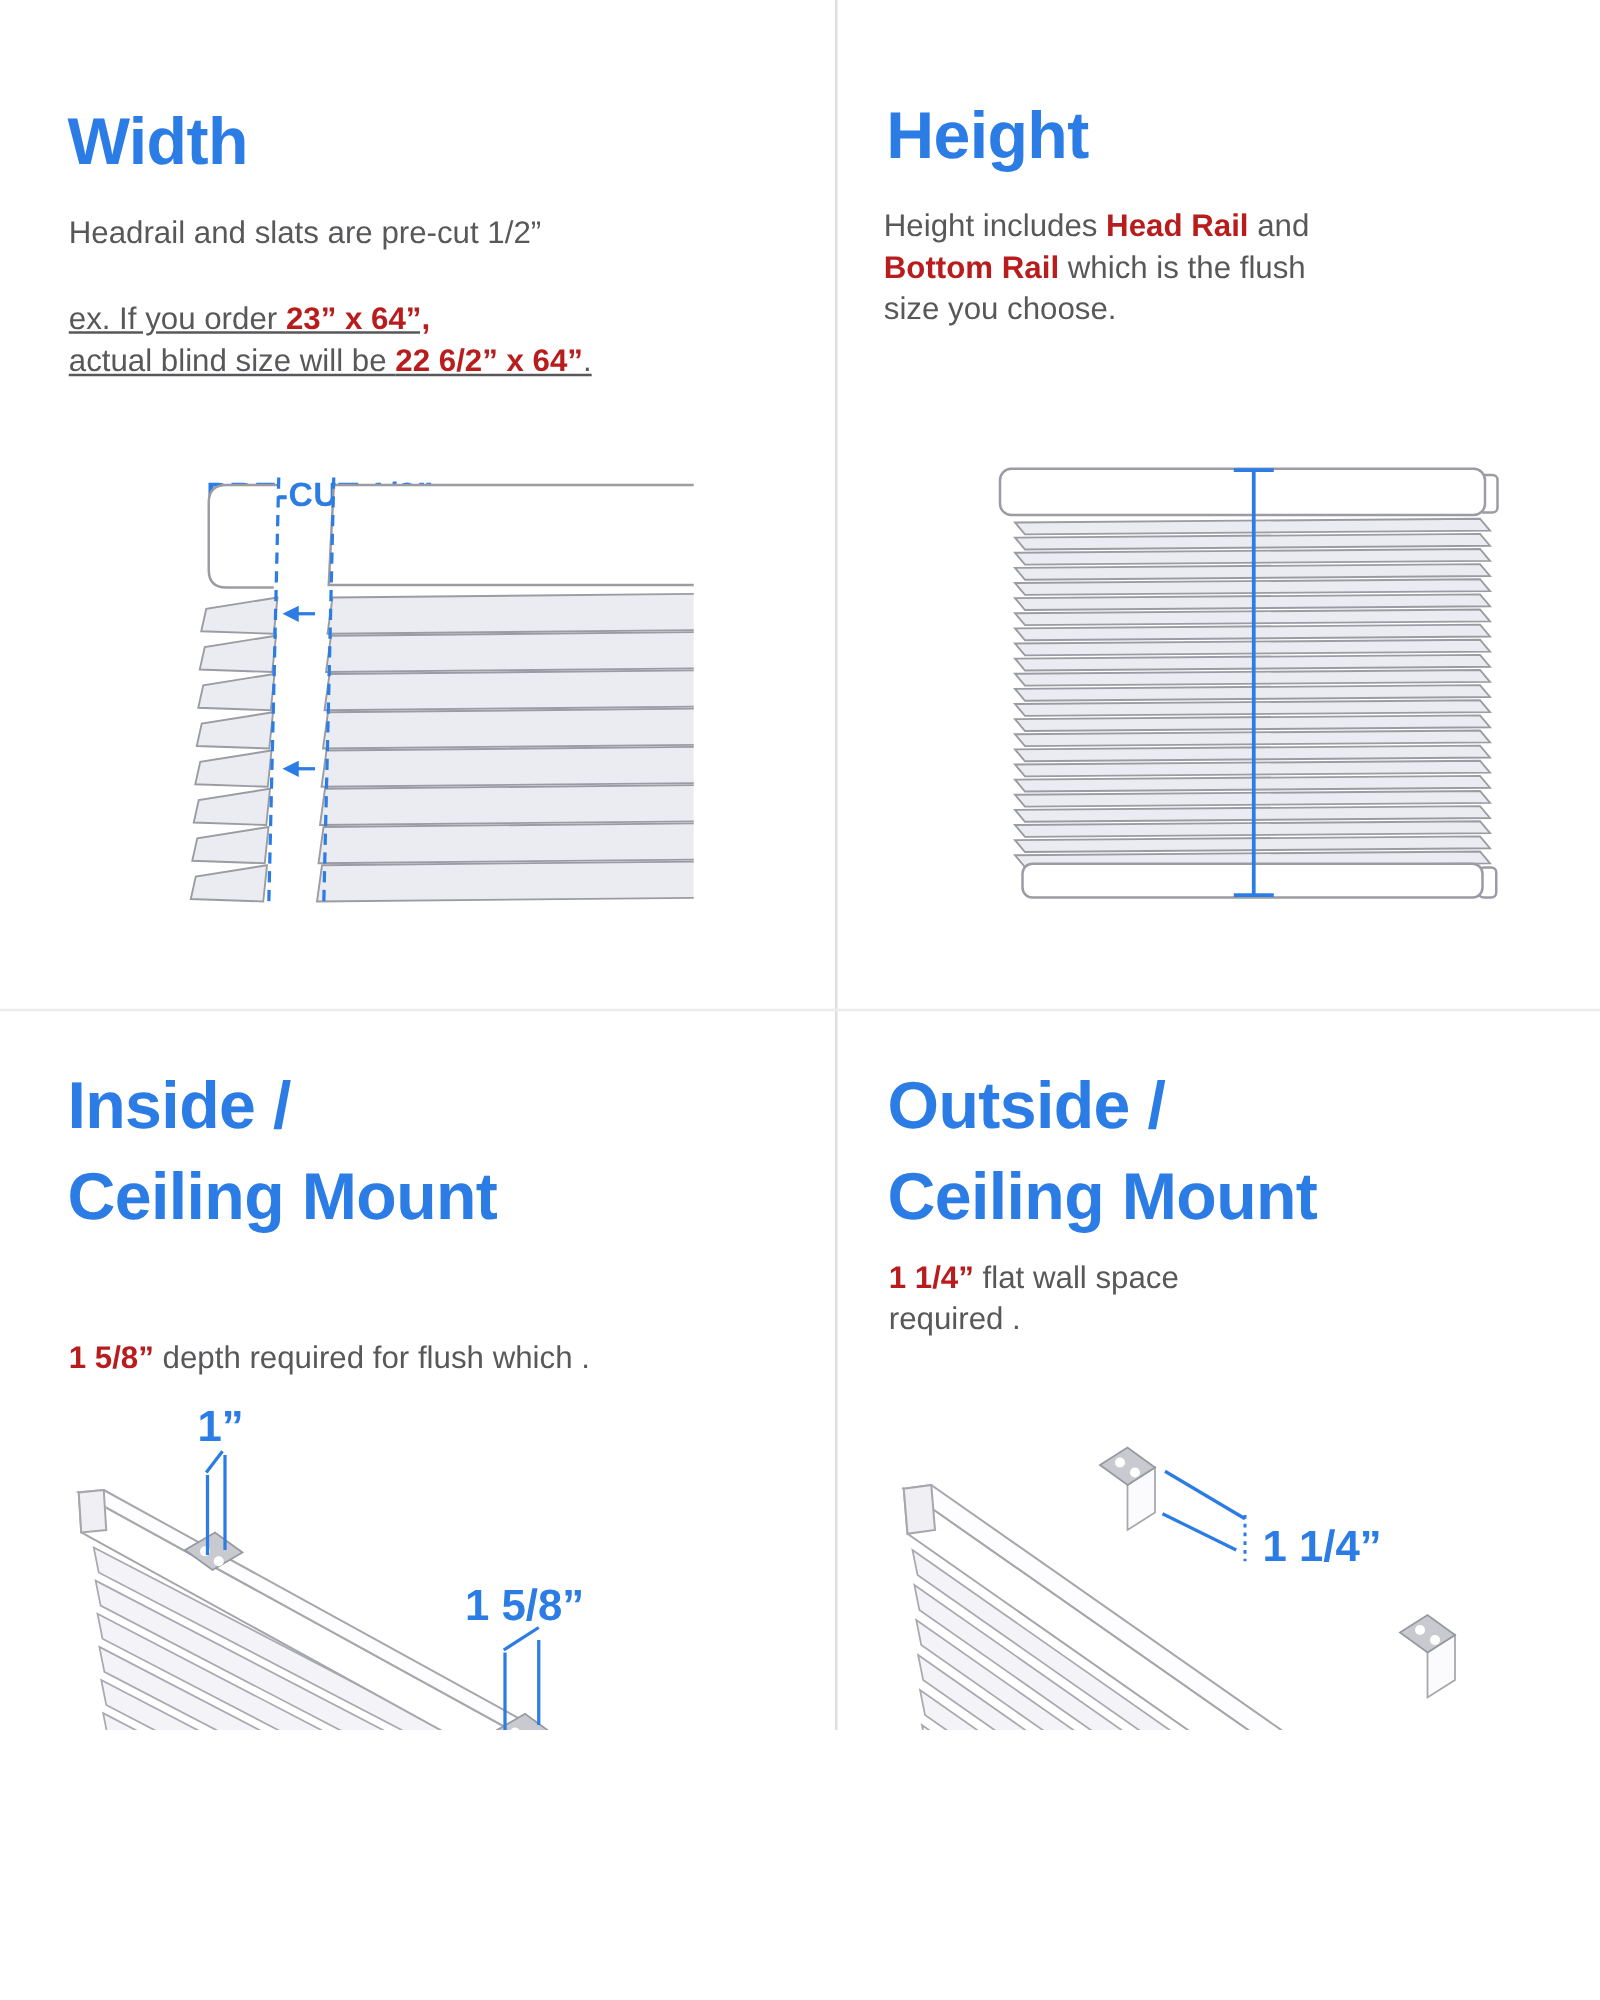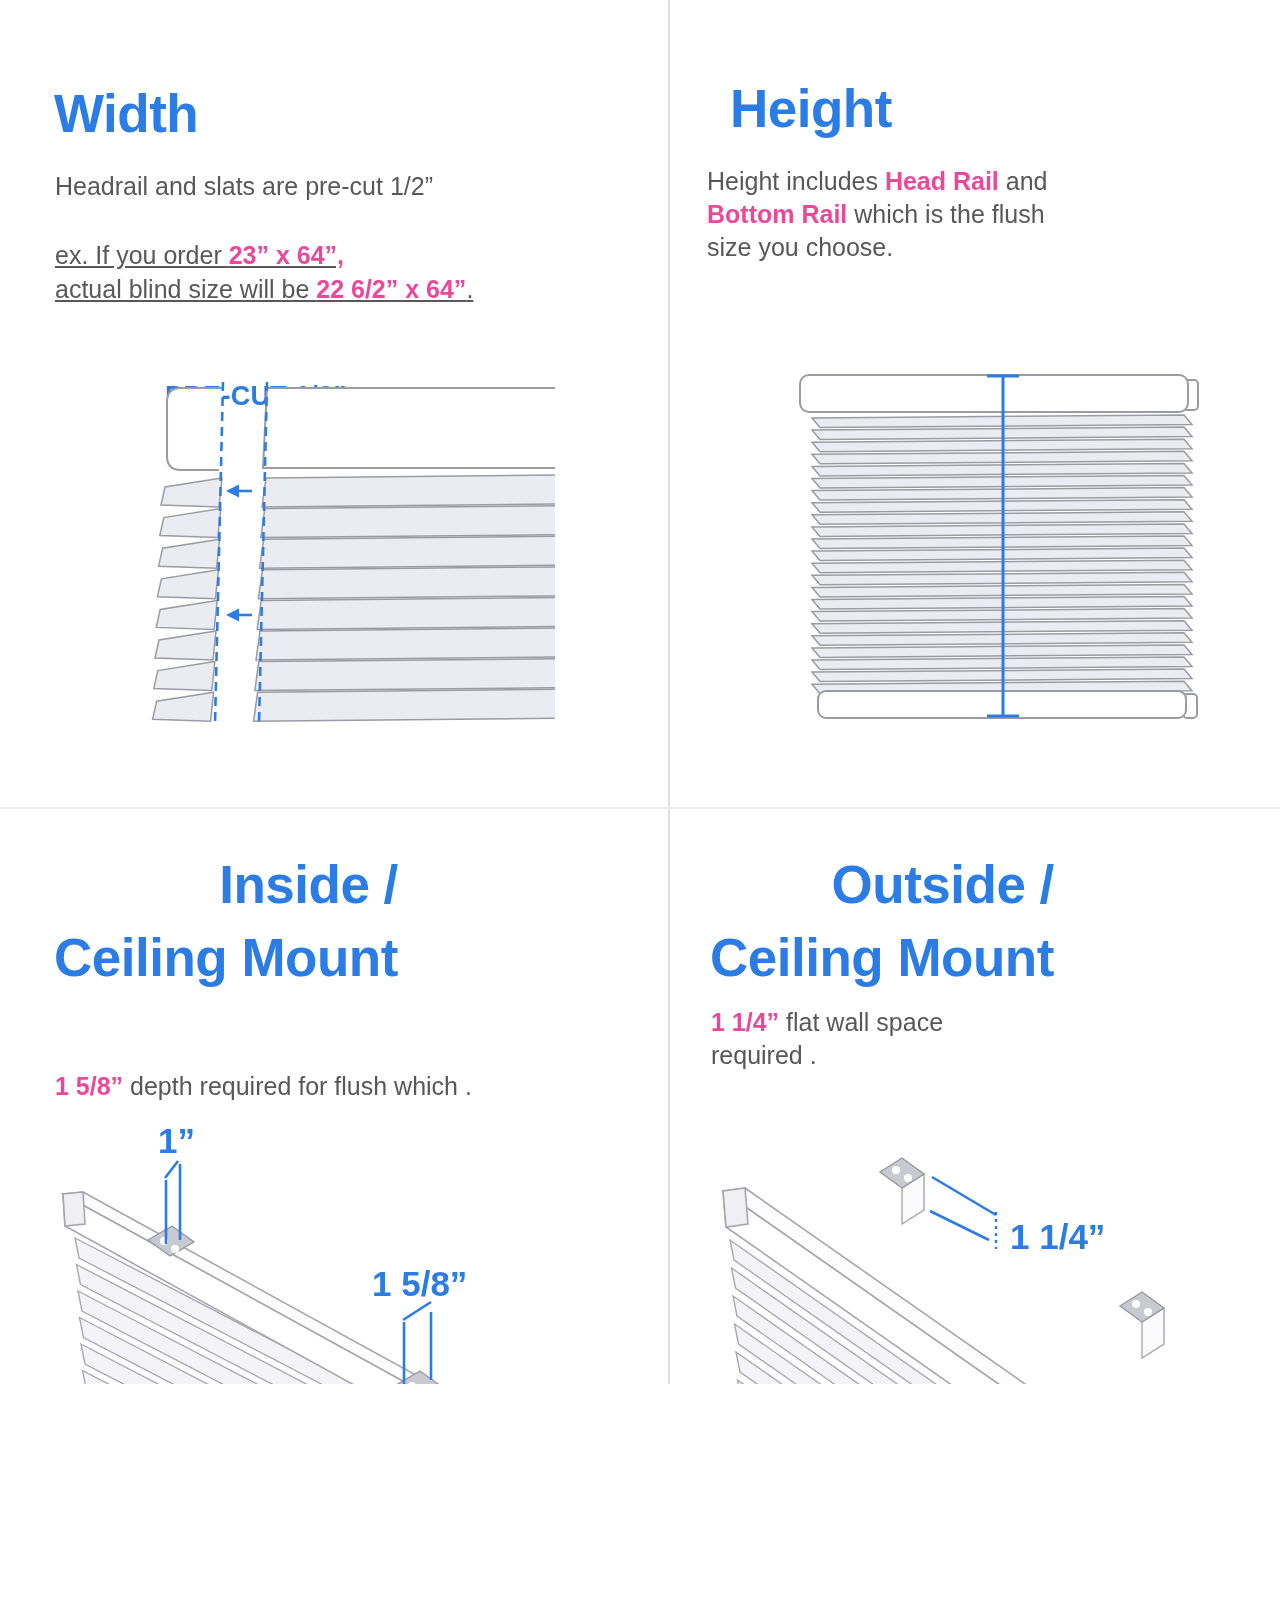--- a/index.html
+++ b/index.html
@@ -1,23 +1,23 @@
 <!DOCTYPE html>
 <html><head>
 <meta charset="utf-8">
 <style>
   html,body{margin:0;padding:0;background:#fff;}
   #page{position:relative;width:1280px;height:1384px;background:#ffffff;overflow:hidden;
         font-family:"Liberation Sans","DejaVu Sans",sans-serif;}
   .divider-v{position:absolute;left:668px;top:0;width:2px;height:1600px;background:#dedede;}
   .divider-h{position:absolute;left:0;top:807px;width:1280px;height:2px;background:#ececec;}
   h1{margin:0;font-size:53px;font-weight:bold;color:#2b7ce4;letter-spacing:-0.5px;line-height:60px;}
-  h1.two-line{line-height:73px;text-align:right;}
+  h1.two-line{line-height:73px;}
   .body-text{position:absolute;font-size:25px;color:#58585a;line-height:34px;white-space:nowrap;}
-  .body-text strong{color:#ec4899;font-weight:bold;margin-top:28px;}
+  .body-text strong{color:#b91c1c;font-weight:bold;margin-top:28px;}
   .abs{position:absolute;}
   .precut-label{position:absolute;font-size:27px;font-weight:bold;color:#2b7ce4;letter-spacing:0.3px;}
   svg{position:absolute;overflow:hidden;}
   
   .rail2d{fill:#ffffff;stroke:#9b9ca3;stroke-width:2;}
   .slats2d polygon{fill:#ebecf1;stroke:#9b9ca3;stroke-width:1.5;}
   .dash-line{stroke:#2b7ce4;stroke-width:2.6;fill:none;stroke-dasharray:9 6;}
   .blue-stroke{stroke:#2b7ce4;stroke-width:2.6;fill:none;}
   .blue-stroke-thick{stroke:#2b7ce4;stroke-width:3;fill:none;}
   .blue-fill{fill:#2b7ce4;}
@@ -81,21 +81,21 @@
     <g>
       <line class="blue-stroke" x1="112" y1="123" x2="98" y2="123"></line>
       <polygon class="blue-fill" points="99,116.5 99,129.5 86,123"></polygon>
     </g>
     <g>
       <line class="blue-stroke" x1="112" y1="247" x2="98" y2="247"></line>
       <polygon class="blue-fill" points="99,240.5 99,253.5 86,247"></polygon>
     </g>
   </svg>
 
-  <div class="abs" style="left:730px;top:79px;text-align:right;">
+  <div class="abs" style="left:709px;top:79px;text-align:right;">
     <h1>Height</h1>
   </div>
   <div class="body-text" style="left:707px;top:165px;line-height:33px;">
     <span>Height includes </span><strong>Head Rail</strong><span> and</span><br>
     <strong>Bottom Rail</strong><span> which is the flush</span><br>
     <span>size you choose.</span>
   </div>
 
   <svg style="left:780px;top:362px;" width="430" height="360" viewBox="0 0 430 360">
     <rect class="rail2d" x="403" y="18" width="15" height="30" rx="4"></rect>

